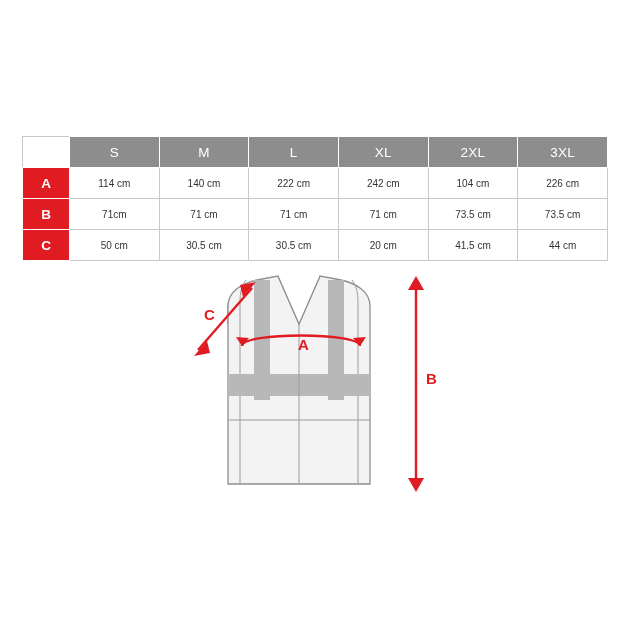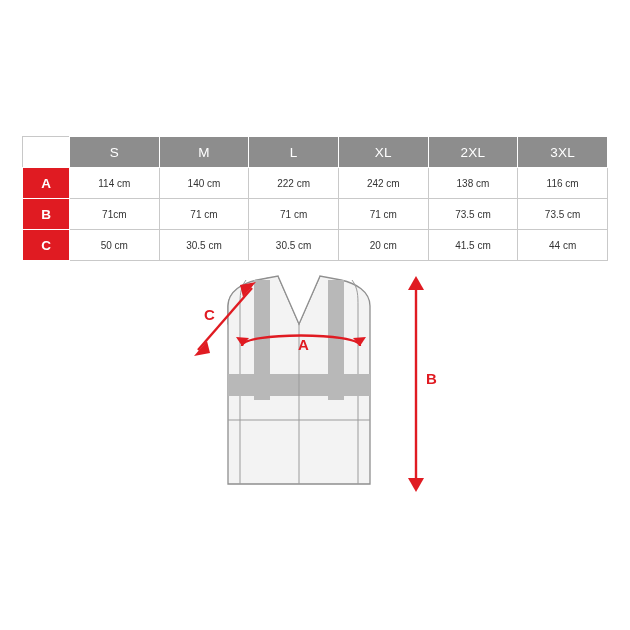--- a/index.html
+++ b/index.html
@@ -103,22 +103,22 @@
         <th class="size-head">3XL</th>
       </tr>
     </thead>
     <tbody>
       <tr>
         <td class="row-head">A</td>
         <td class="value">114 cm</td>
         <td class="value">140 cm</td>
         <td class="value">222 cm</td>
         <td class="value">242 cm</td>
-        <td class="value">138 cm</td>
-        <td class="value">116 cm</td>
+        <td class="value">104 cm</td>
+        <td class="value">226 cm</td>
       </tr>
       <tr>
         <td class="row-head">B</td>
         <td class="value">71cm</td>
         <td class="value">71 cm</td>
         <td class="value">71 cm</td>
         <td class="value">71 cm</td>
         <td class="value">73.5 cm</td>
         <td class="value">73.5 cm</td>
       </tr>

